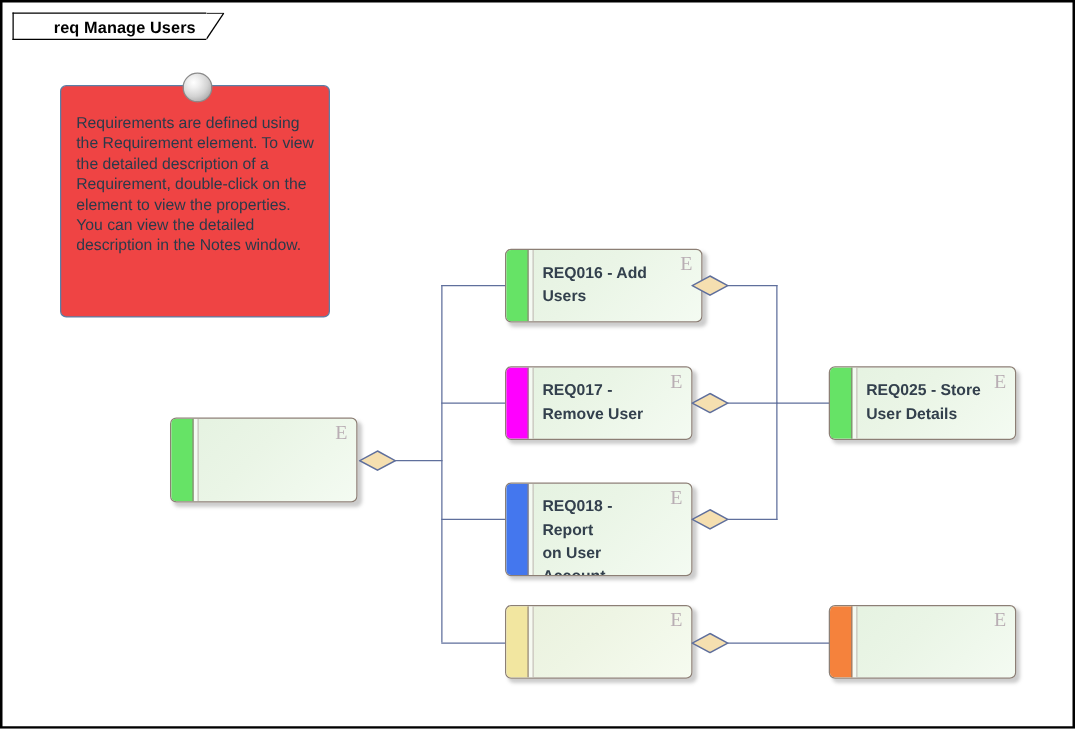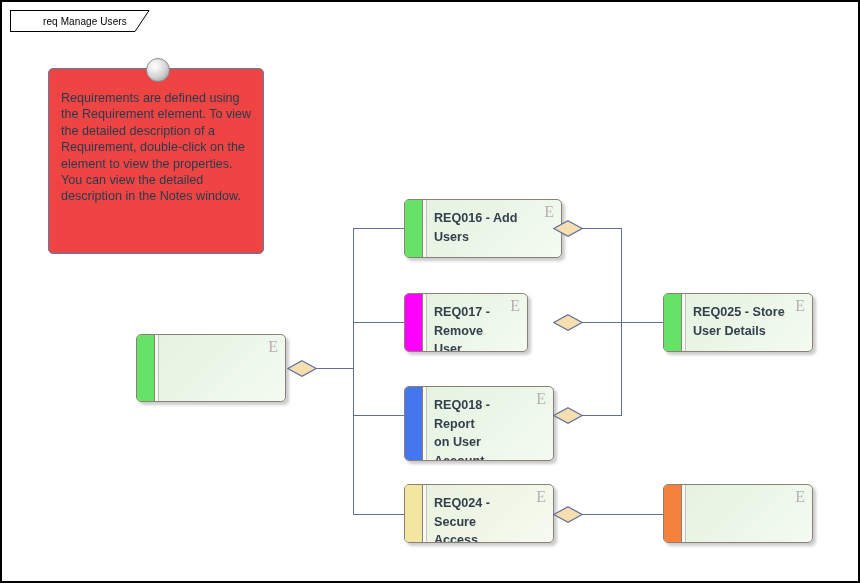--- a/index.html
+++ b/index.html
@@ -36,22 +36,22 @@
     height: 22px;
     padding: 0 8px 0 8px;
     display: flex;
     align-items: center;
     border: 1px solid #000000;
     border-right: none;
     box-sizing: border-box;
     background: #ffffff;
   }
   #diagram-tab .tab-label {
-    font-size: 10px;
-    font-weight: normal;
+    font-size: 13px;
+    font-weight: bold;
     color: #000000;
     white-space: nowrap;
     letter-spacing: 0.1px;
     padding-left: 24px;
   }
   
   #diagram-tab .tab-slant {
     position: absolute;
     right: -22px;
     top: 0;
@@ -218,41 +218,39 @@
   </div>
 
   <div class="req-box" style="left:402px; top:197px; width:158px; height:59px;">
     <div class="req-bar" style="background:#66e366;"></div>
     <div class="req-bar-sep"></div>
     <div class="req-label">REQ016 - Add
 Users</div>
     <div class="req-e-marker">E</div>
   </div>
 
-  <div class="req-box" style="left:402px; top:291px; width:124px; height:59px;">
+  <div class="req-box" style="left:402px; top:291px; width:150px; height:59px;">
     <div class="req-bar" style="background:#ff00ff;"></div>
     <div class="req-bar-sep"></div>
     <div class="req-label">REQ017 -
 Remove User</div>
     <div class="req-e-marker">E</div>
   </div>
 
   <div class="req-box" style="left:402px; top:384px; width:150px; height:75px;">
     <div class="req-bar" style="background:#4477ee;"></div>
     <div class="req-bar-sep"></div>
     <div class="req-label">REQ018 - Report
 on User Account</div>
     <div class="req-e-marker">E</div>
   </div>
 
   <div class="req-box tint-yellow" style="left:402px; top:482px; width:150px; height:59px;">
     <div class="req-bar" style="background:#f2e6a0;"></div>
     <div class="req-bar-sep"></div>
-    <div class="req-label">REQ024 - Secure
-Access</div>
     <div class="req-e-marker">E</div>
   </div>
 
   <div class="req-box" style="left:661px; top:291px; width:150px; height:59px;">
     <div class="req-bar" style="background:#66e366;"></div>
     <div class="req-bar-sep"></div>
     <div class="req-label">REQ025 - Store
 User Details</div>
     <div class="req-e-marker">E</div>
   </div>

